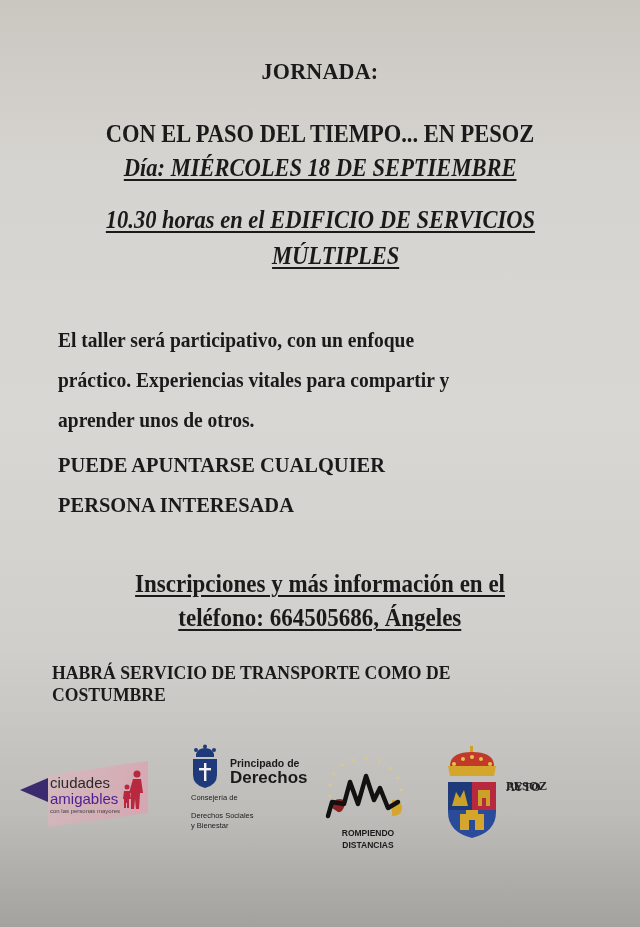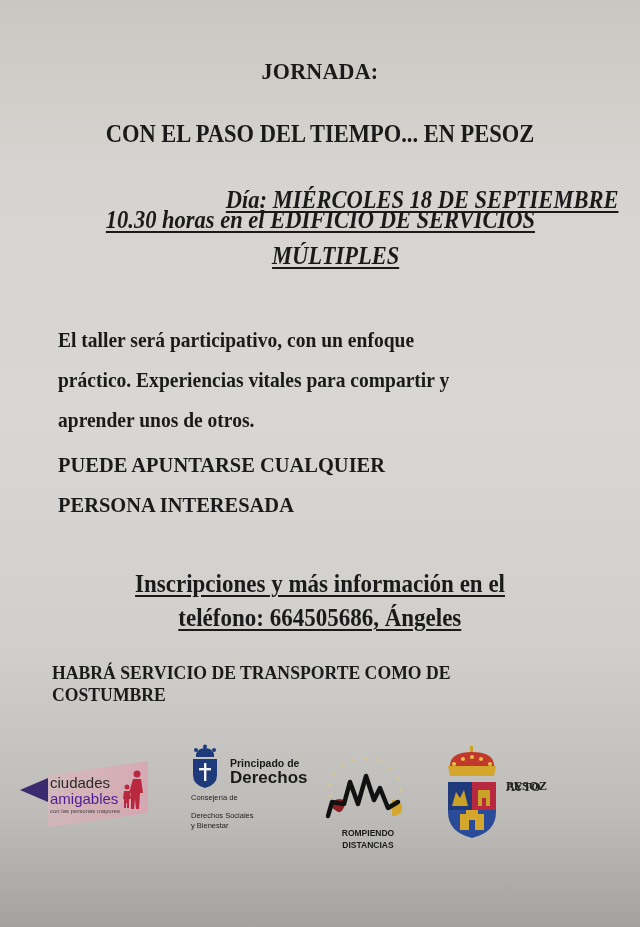--- a/index.html
+++ b/index.html
@@ -9,21 +9,21 @@
       font-family: "Liberation Serif", serif;
       color: #1a1a1a;
     }
     .sheet { position: absolute; inset: 0; }
     .abs { position: absolute; white-space: nowrap; }
     .center { left: 0; right: 0; text-align: center; }
 
     .title { top: 58px; font-size: 24px; font-weight: bold; font-family: "Liberation Serif", serif; letter-spacing: 0.2px; transform: scaleX(0.92); }
     .subtitle { top: 120px; font-size: 25px; font-weight: bold; transform: scaleX(0.9); }
     .u-italic { font-style: italic; font-weight: bold; text-decoration: underline; text-decoration-thickness: 2px; text-underline-offset: 3px; font-size: 25px; transform: scaleX(0.9); }
-    .date-line { top: 186px; text-align: right; }
+    .date-line { top: 154px; }
     .time-line { top: 206px; }
     .place-line { top: 242px; margin-left: 32px; }
 
     .body-text { left: 58px; font-size: 21px; font-weight: bold; transform-origin: left center; transform: scaleX(0.93); }
     .p1 { top: 328px; }
     .p2 { top: 368px; }
     .p3 { top: 408px; }
     .p4 { top: 452px; font-size: 22px; }
     .p5 { top: 492px; font-size: 22px; }
 

